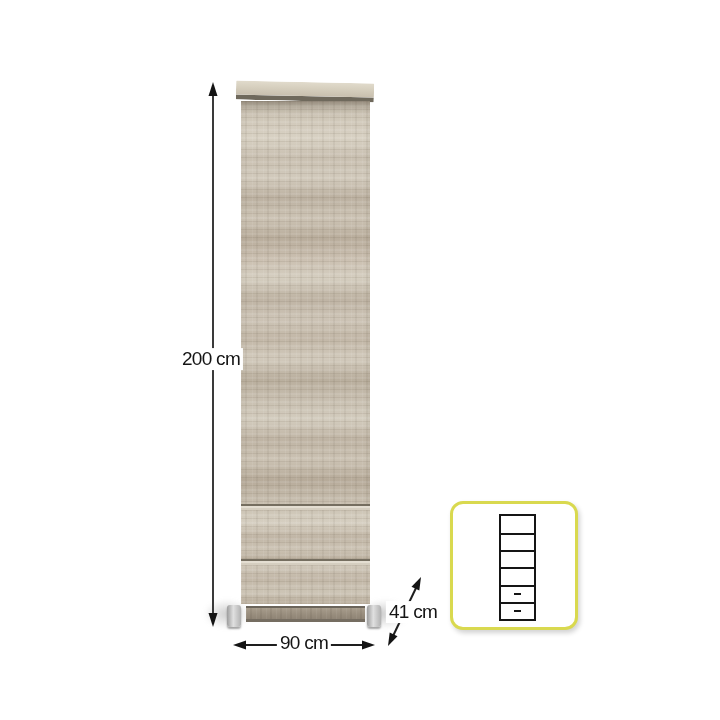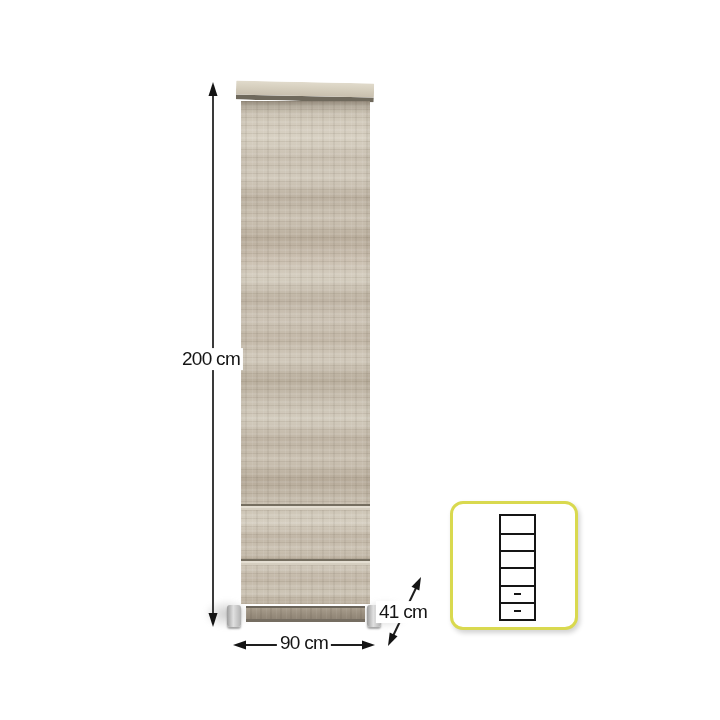--- a/index.html
+++ b/index.html
@@ -81,21 +81,21 @@
 
   
   svg.annot { position:absolute; left:0; top:0; pointer-events:none; }
   .dim-label {
     position:absolute; transform:translate(-50%,-50%);
     background:#ffffff; padding:0 3px; white-space:nowrap;
     font-size:19px; letter-spacing:-0.7px; color:#141414; line-height:1.15;
   }
   .dim-label.height { left:211px; top:343px; }
   .dim-label.width  { left:304px; top:627px; }
-  .dim-label.depth  { left:403px; top:596px; }
+  .dim-label.depth  { left:413px; top:596px; }
 
   
   .thumb-card {
     position:absolute; left:450px; top:485px; width:128px; height:129px; box-sizing:border-box;
     background:#ffffff;
     border:3px solid var(--highlight-box-border, #d9d94f);
     border-radius:13px;
     box-shadow:2px 3px 5px rgba(0,0,0,.18);
   }
   .sch {

